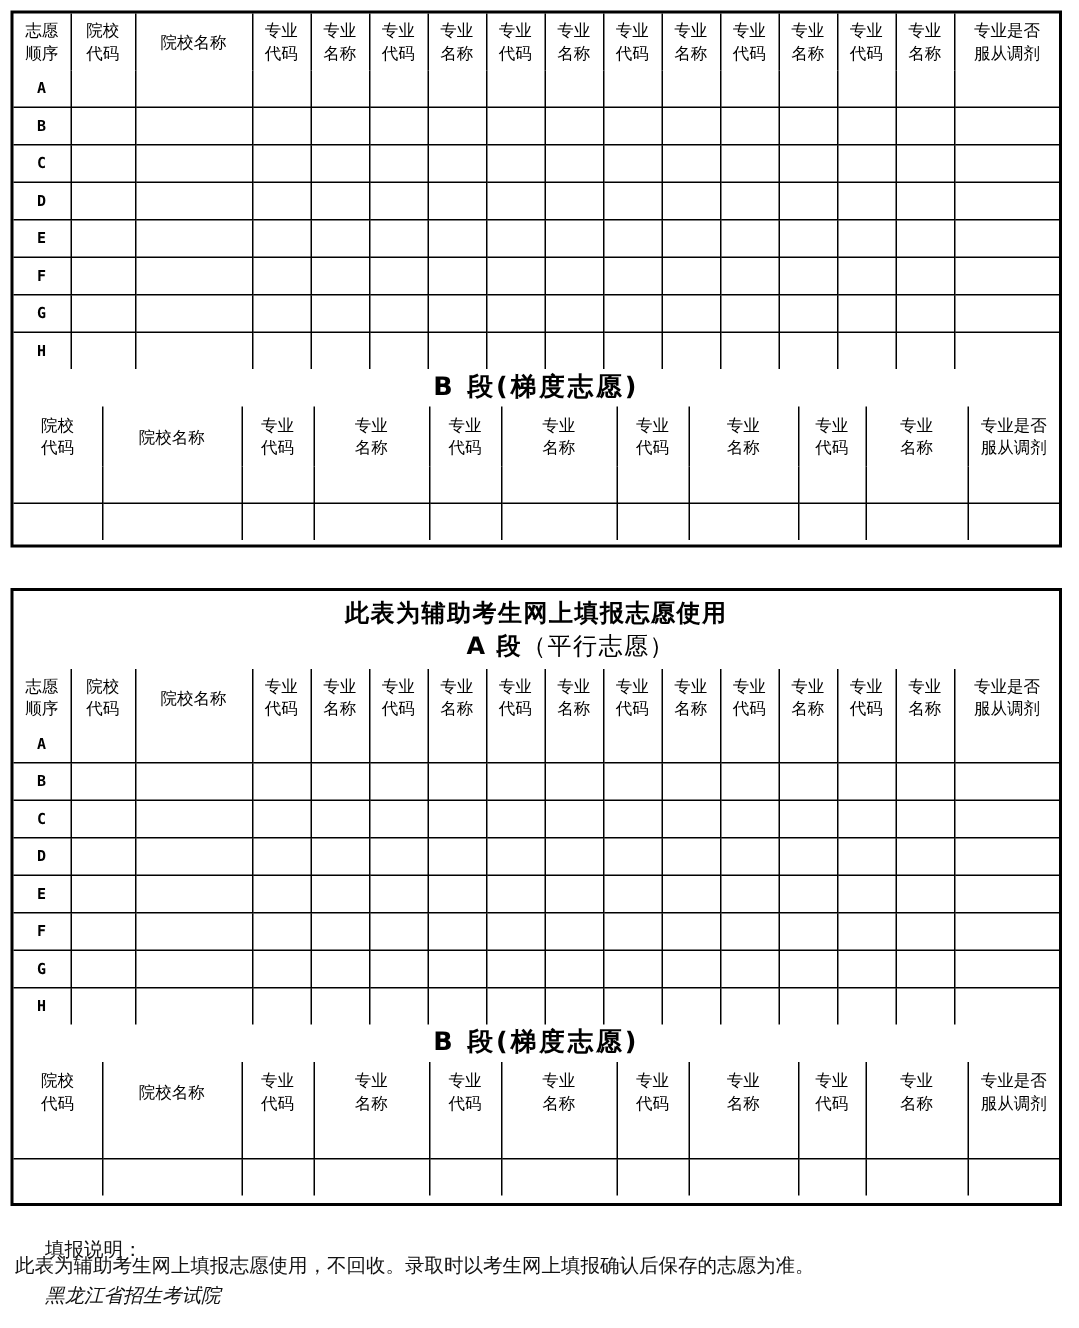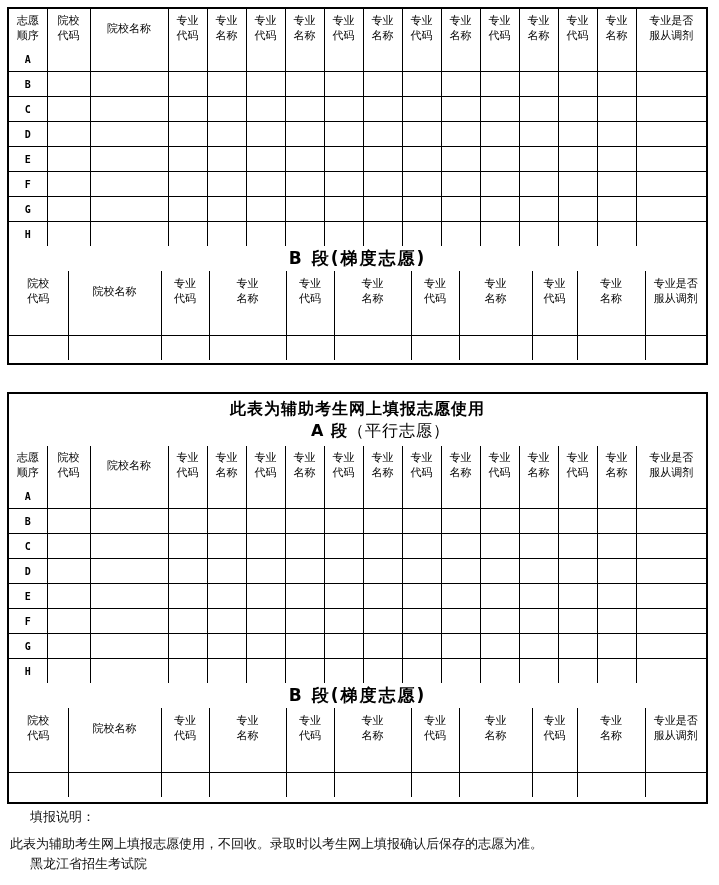--- a/index.html
+++ b/index.html
@@ -589,16 +589,16 @@
           <td></td>
           <td></td>
           <td></td>
           <td></td>
         </tr>
       </tbody>
   </table>
 </div>
 
 <div class="notes">
-  <div style="left:30px;top:0;">填报说明：</div>
+  <div style="left:30px;top:16px;">填报说明：</div>
   <div style="left:10px;top:27px;">此表为辅助考生网上填报志愿使用，不回收。录取时以考生网上填报确认后保存的志愿为准。</div>
-  <div style="left:30px;top:47px;">黑龙江省招生考试院</div>
+  <div style="left:30px;top:47px;font-style:italic;">黑龙江省招生考试院</div>
 </div>
 
 </body></html>

